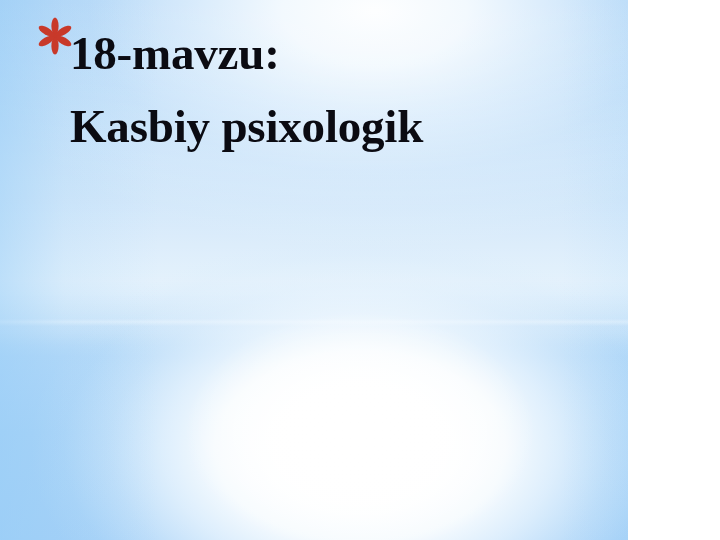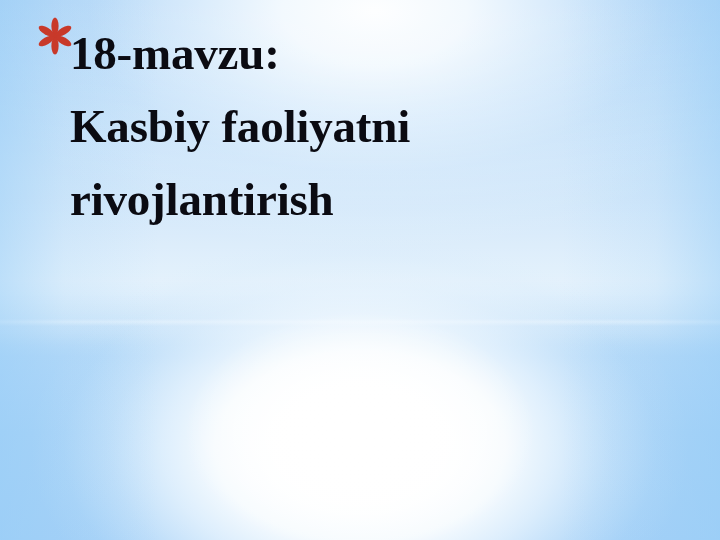--- a/index.html
+++ b/index.html
@@ -11,21 +11,21 @@
     width: 720px;
     height: 540px;
     overflow: hidden;
     font-family: "Liberation Serif", "DejaVu Serif", serif;
     background: #ffffff;
   }
 
   
   #slide {
     position: relative;
-    width: 720px;
+    width: 628px;
     height: 540px;
     overflow: hidden;
     background: #b4d8f8;
   }
 
   
   .bg-layer {
     position: absolute;
     left: 0;
     top: 0;
@@ -173,16 +173,16 @@
           <ellipse cx="50" cy="24" rx="9.5" ry="23" transform="rotate(120 50 50)"></ellipse>
           <ellipse cx="50" cy="24" rx="9.5" ry="23" transform="rotate(180 50 50)"></ellipse>
           <ellipse cx="50" cy="24" rx="9.5" ry="23" transform="rotate(240 50 50)"></ellipse>
           <ellipse cx="50" cy="24" rx="9.5" ry="23" transform="rotate(300 50 50)"></ellipse>
         </g>
       </g>
     </svg>
   </div>
 
   <div id="title-block">
-    <h1 id="title-text"><span class="tline">18-mavzu:</span><span class="tline">Kasbiy faoliyatni</span><span class="tline">rivojlantirish</span></h1>
+    <h1 id="title-text"><span class="tline">18-mavzu:</span><span class="tline">Kasbiy psixologik</span></h1>
   </div>
 
 </div>
 
 </body></html>

